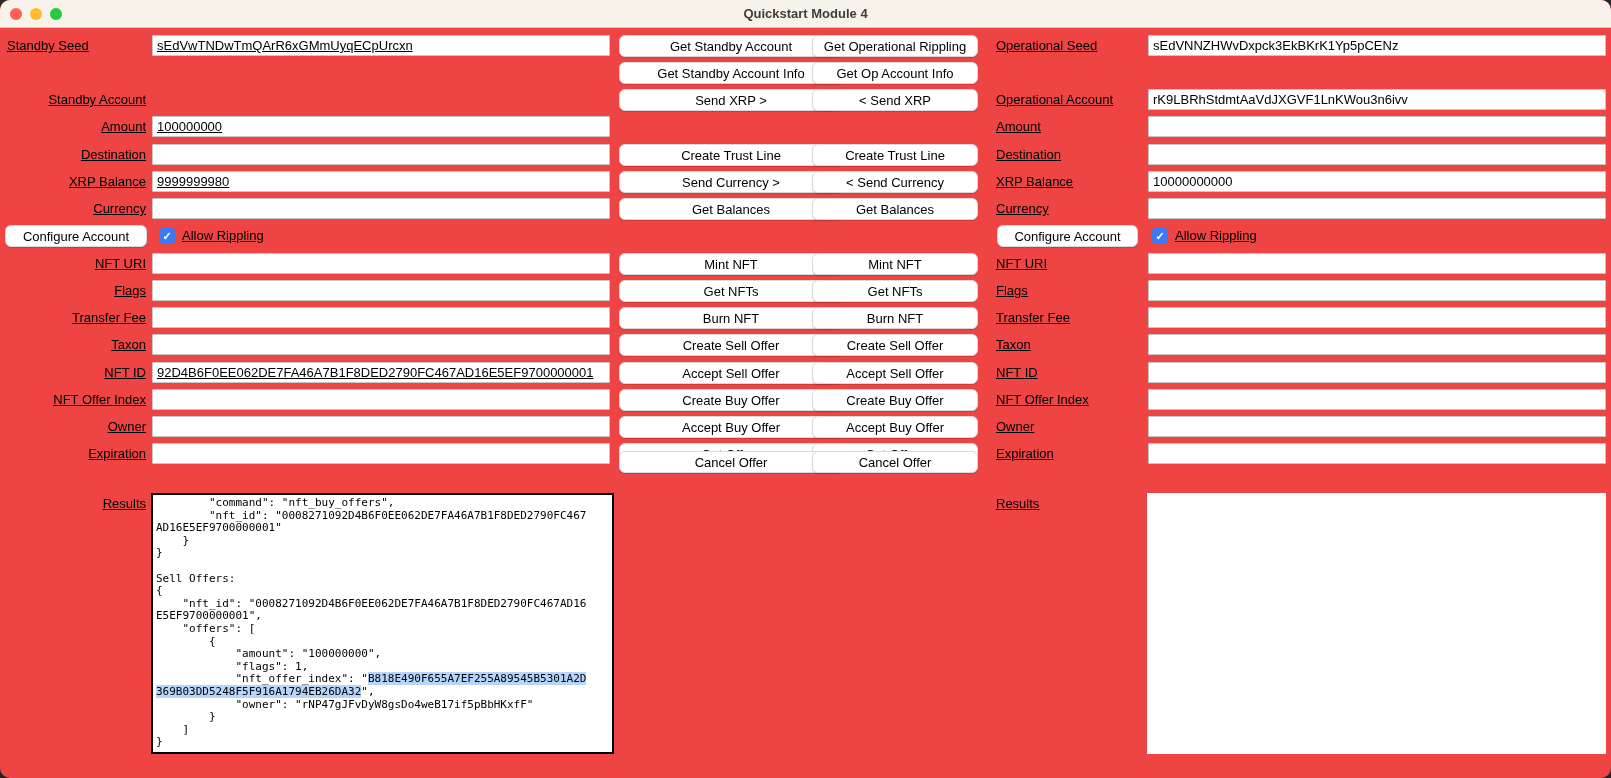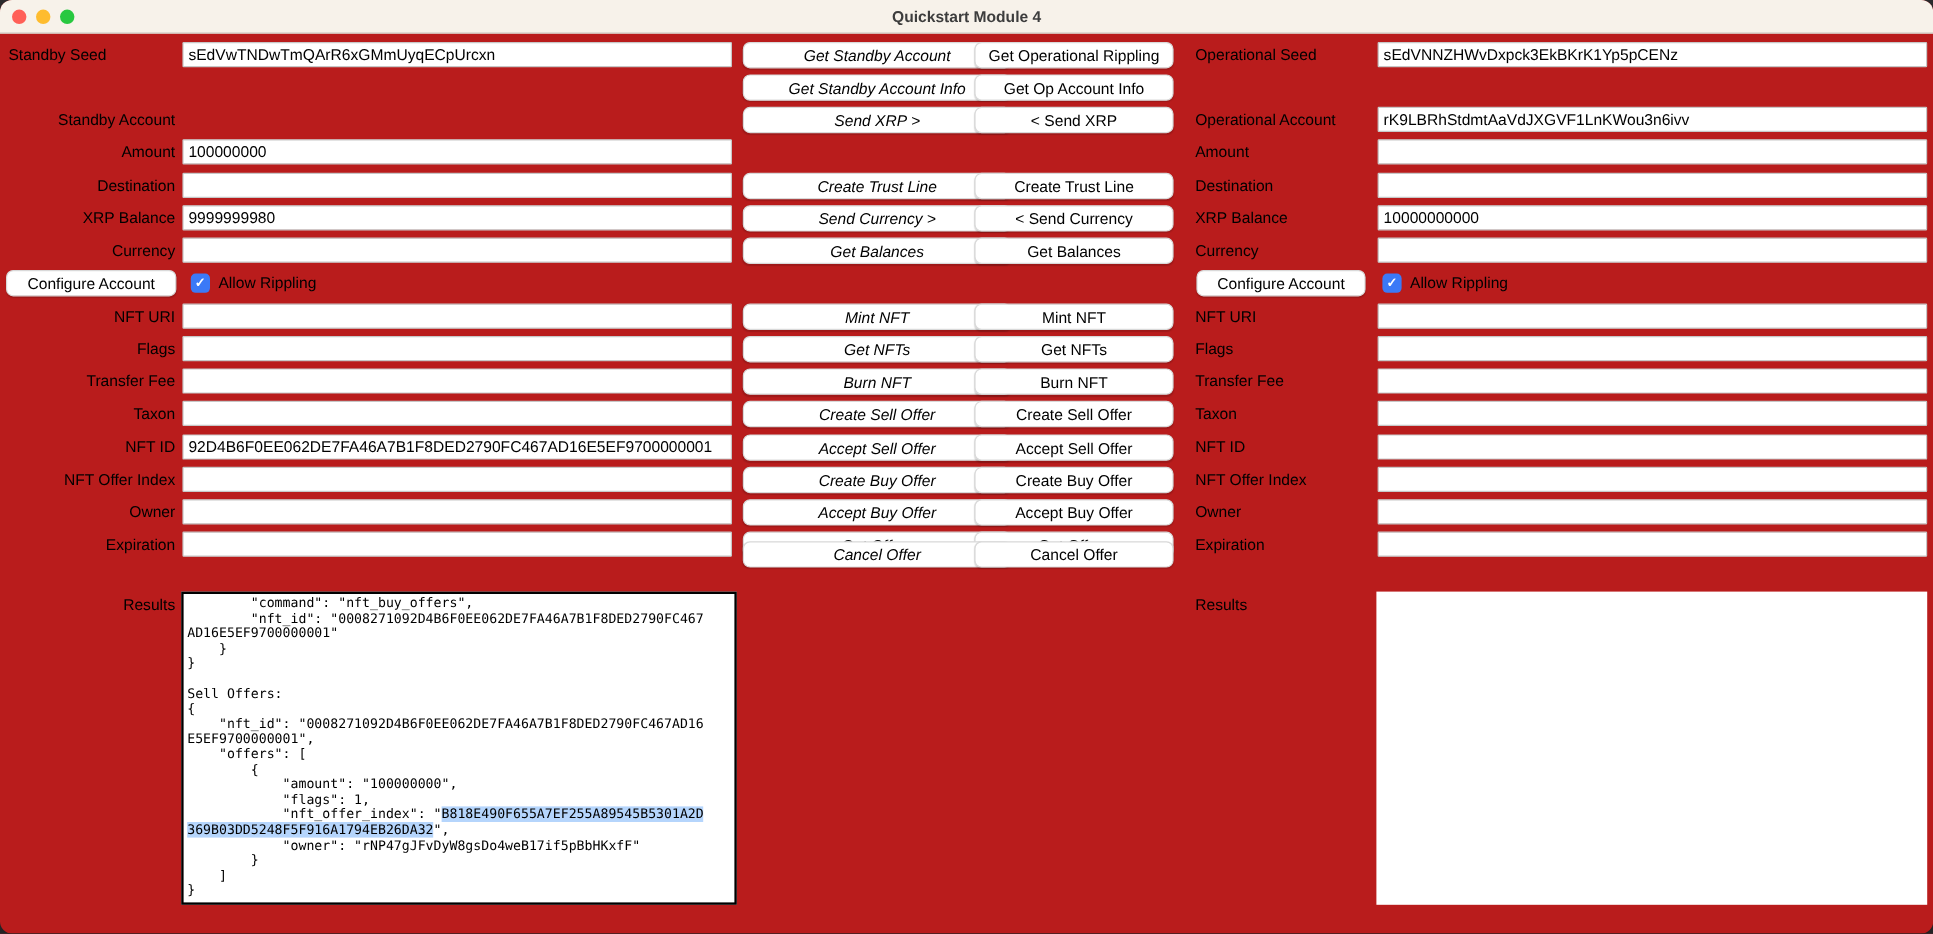--- a/index.html
+++ b/index.html
@@ -1,55 +1,55 @@
 <!DOCTYPE html>
 <html><head>
 <meta charset="utf-8">
 <style>
   html,body { margin:0; padding:0; background:#2e2e30; font-family:"Liberation Sans", sans-serif; }
   .window {
     position:relative; width:1611px; height:778px;
-    background:#b91c1c; border-radius:10px; overflow:hidden;
+    background:#ef4444; border-radius:10px; overflow:hidden;
     box-shadow:0 10px 30px rgba(0,0,0,.5);
   }
   .titlebar {
     position:relative; height:27px; background:#F7F2EA;
     border-bottom:1px solid #CFCAC2;
     display:flex; align-items:center; justify-content:center;
   }
   .title { font-size:13px; font-weight:bold; color:#3d3d3d; }
   .lights { position:absolute; left:10px; top:8px; display:flex; gap:8px; }
   .light { width:12px; height:12px; border-radius:50%; }
   .light.red   { background:#FF5F57; }
   .light.yellow{ background:#FEBC2E; }
   .light.green { background:#28C840; }
 
   .row { position:absolute; left:0; width:100%; height:22px; }
-  .lab { position:absolute; top:0; font-size:13px; color:#000; line-height:22px; white-space:nowrap; }
+  .lab { position:absolute; top:0; font-size:13px; color:#000; line-height:22px; white-space:nowrap;text-decoration:underline; }
   .l-lab { left:0; width:146px; text-align:right; }
   .l-lab-first { left:7px; width:auto; text-align:left; }
   .r-lab { left:996px; width:146px; }
 
   .field {
     position:absolute; top:0; height:21px; box-sizing:border-box;
     background:#fff; border:1px solid #C7C7C7; border-radius:1px;
     font-family:"Liberation Sans", sans-serif; font-size:13px; color:#000;
     padding:0 4px; outline:none;
   }
-  .l-field { left:152px; width:458px; }
+  .l-field { left:152px; width:458px;text-decoration:underline; }
   .r-field { left:1148px; width:458px; }
 
   .btn {
     position:absolute; top:0; height:22px; box-sizing:border-box;
     background:#fff; border:1px solid #D9D9D9; border-radius:6px;
     box-shadow:0 1px 1px rgba(0,0,0,.15);
     font-family:"Liberation Sans", sans-serif; font-size:13px; color:#000;
     padding:0; cursor:default;
   }
-  .btn1 { left:619px; width:224px;font-style:italic; }
+  .btn1 { left:619px; width:224px; }
   .btn2 { left:812px; width:166px; }
   .cfg-l { left:5px;  width:142px; }
   .cfg-r { left:997px; width:141px; }
 
   .chk {
     position:absolute; top:3px; width:16px; height:16px; box-sizing:border-box;
     background:#3B79F7; border-radius:4px; color:#fff;
     font-size:11px; line-height:16px; text-align:center; font-weight:bold;
   }
   .chk-l { left:159px; }

